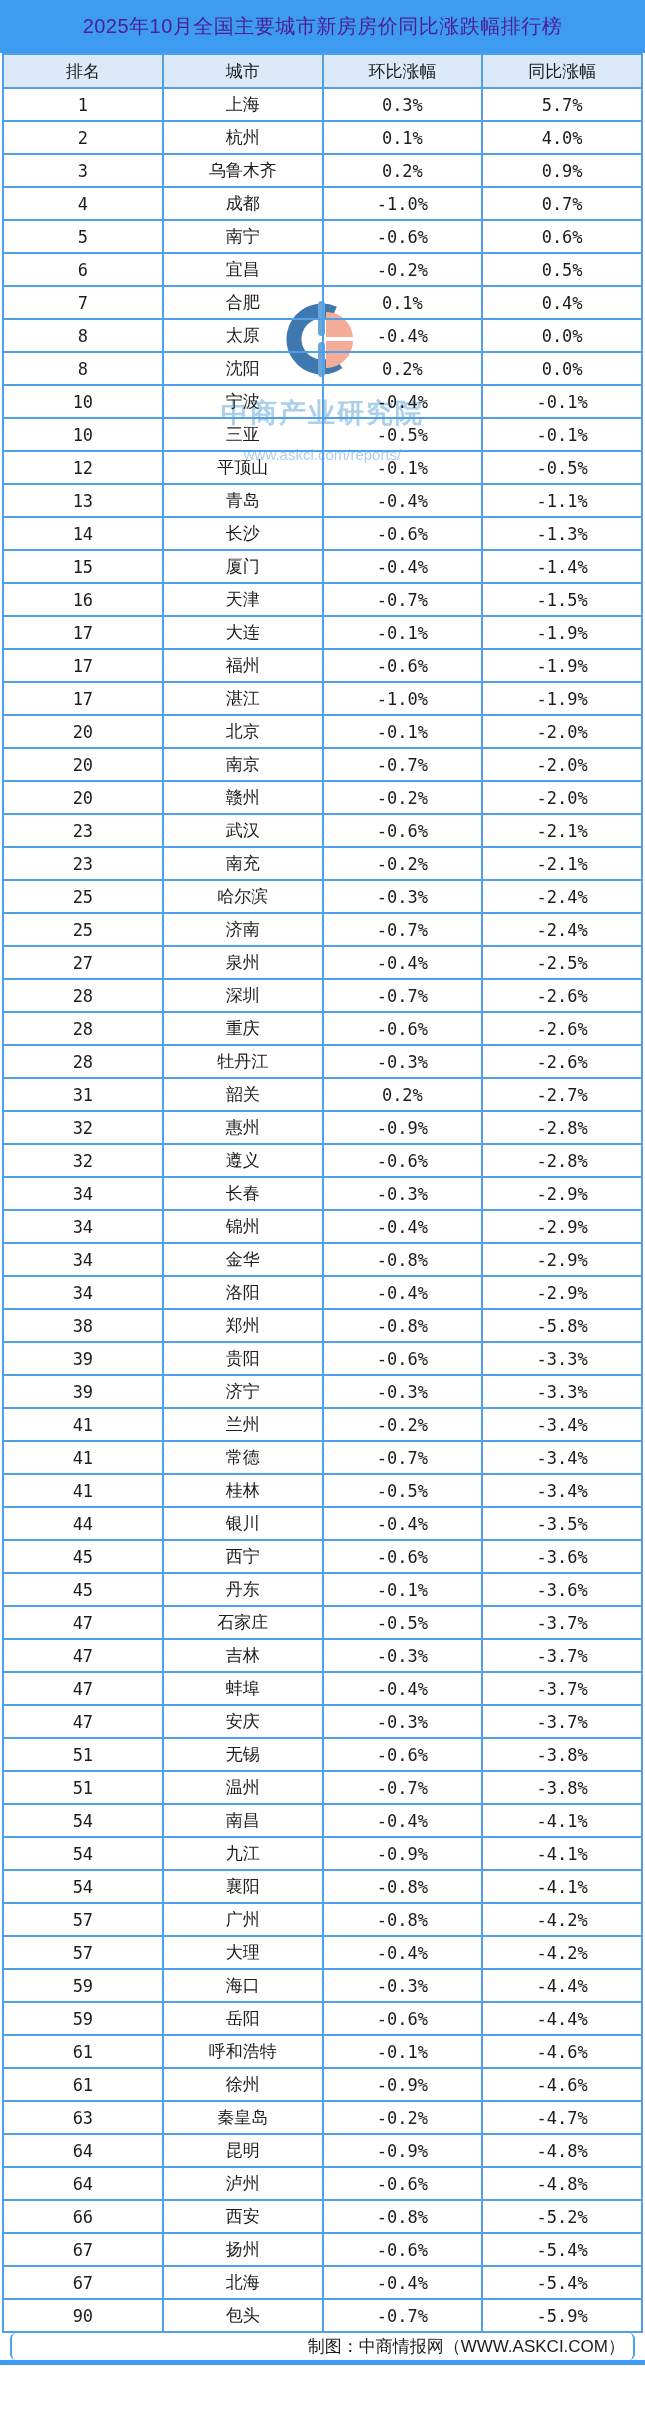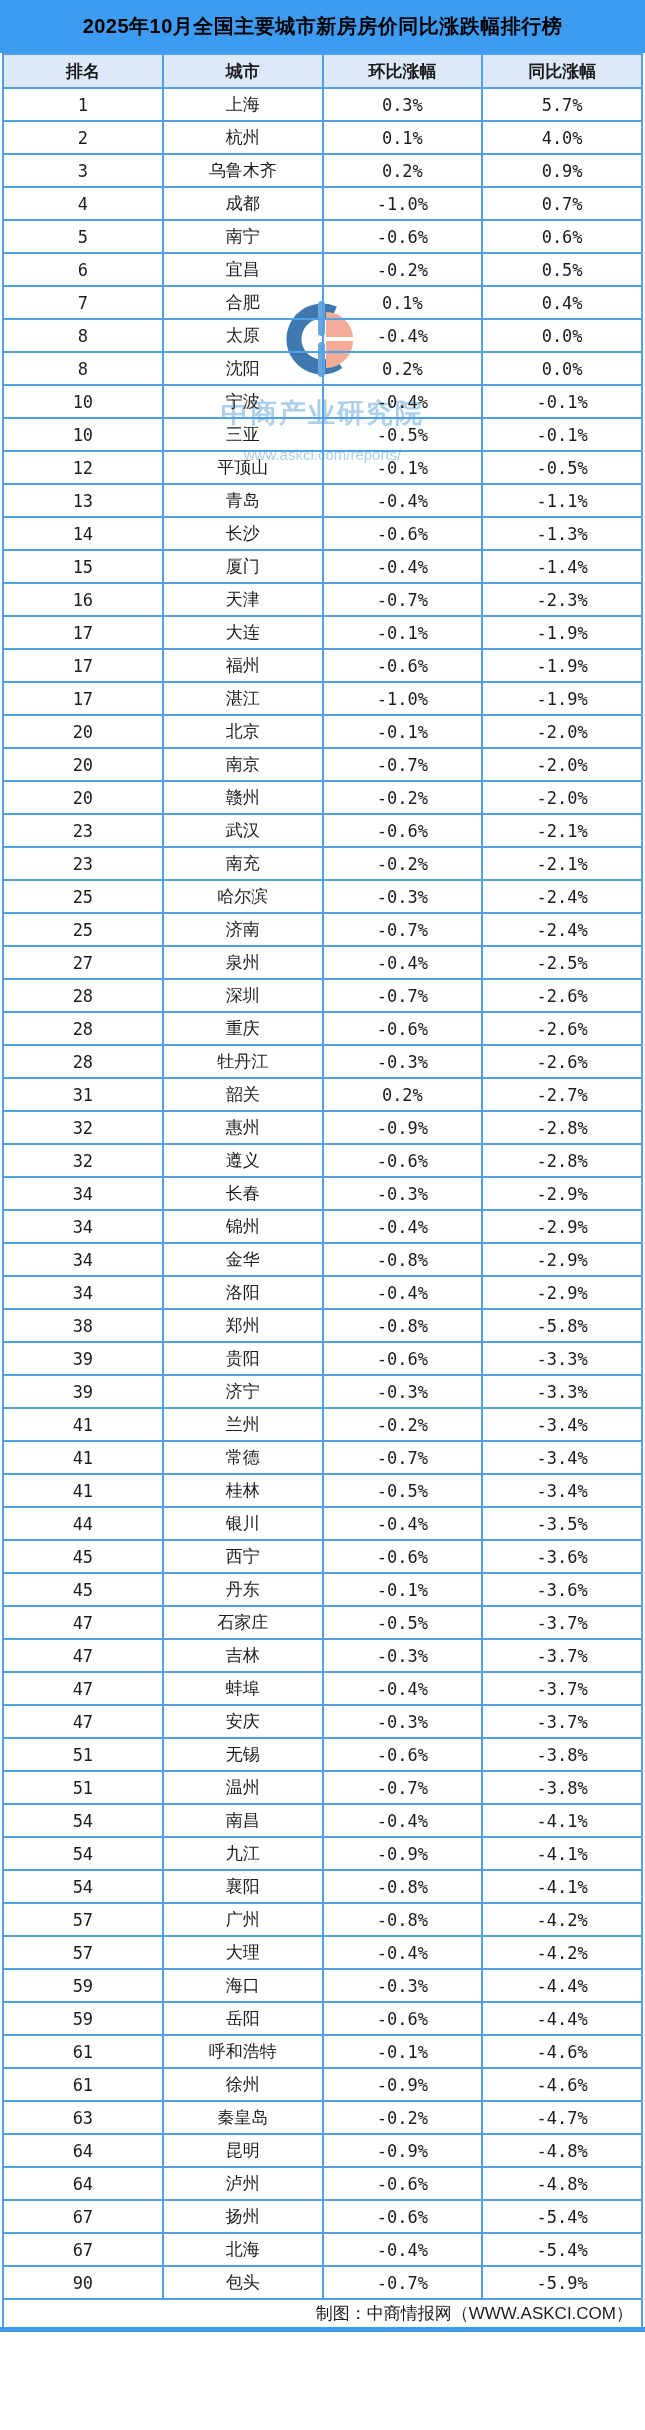--- a/index.html
+++ b/index.html
@@ -27,48 +27,48 @@
     font-size:15px; color:var(--wm-text); line-height:16px;
   }
 
   
   .title-bar {
     position:relative; z-index:1;
     height:53px; background:var(--accent);
     display:flex; align-items:center; justify-content:center;
   }
   .title-bar span {
-    color:#000000; font-size:20px; font-weight:bold; letter-spacing:.5px;
+    color:#4c1d95; font-size:20px; font-weight:normal; letter-spacing:.5px;
   }
 
   
   table.rank-table {
     position:relative; z-index:1;
     width:641px; margin:0 2px;
     border-collapse:collapse; table-layout:fixed;
     background:transparent;
   }
   table.rank-table col { width:25%; }
   table.rank-table th, table.rank-table td {
     border:2px solid var(--border); text-align:center;
     color:var(--text); font-size:17px; overflow:hidden; white-space:nowrap;
   }
   table.rank-table th {
-    background:var(--header-bg); height:30px; font-weight:bold;
+    background:var(--header-bg); height:30px; font-weight:normal;
   }
   table.rank-table td { height:29px; background:transparent; }
   .num { font-family:"DejaVu Sans Mono", monospace; font-size:16px; }
 
   
   .footer {
     position:relative; z-index:1;
-    margin:0 2px; height:27px; line-height:27px;
+    margin:0 10px; height:27px; line-height:27px;
     border-left:2px solid var(--border); border-right:2px solid var(--border);
     text-align:right; padding-right:8px; box-sizing:border-box;
-    font-size:17px; color:var(--text); background:#ffffff;
+    font-size:17px; color:var(--text); background:#ffffff;border-radius:6px;
   }
   .bottom-bar { position:relative; z-index:1; height:5px; background:var(--accent); }
 </style>
 </head>
 <body>
 
 <div class="page" style="--accent: #3D9BF1; --border: #4FA0E8; --header-bg: #DBE9F8; --text: #1C1C1C; --wm-text: #A5CBE9;">
 
   <div class="watermark">
     <svg class="wm-logo" width="76" height="78" viewBox="0 0 76 78" xmlns="http://www.w3.org/2000/svg">
@@ -192,21 +192,21 @@
         <tr>
           <td class="num">15</td>
           <td>厦门</td>
           <td class="num">-0.4%</td>
           <td class="num">-1.4%</td>
         </tr>
         <tr>
           <td class="num">16</td>
           <td>天津</td>
           <td class="num">-0.7%</td>
-          <td class="num">-2.3%</td>
+          <td class="num">-1.5%</td>
         </tr>
         <tr>
           <td class="num">17</td>
           <td>大连</td>
           <td class="num">-0.1%</td>
           <td class="num">-1.9%</td>
         </tr>
         <tr>
           <td class="num">17</td>
           <td>福州</td>
@@ -483,20 +483,26 @@
           <td class="num">-0.9%</td>
           <td class="num">-4.8%</td>
         </tr>
         <tr>
           <td class="num">64</td>
           <td>泸州</td>
           <td class="num">-0.6%</td>
           <td class="num">-4.8%</td>
         </tr>
         <tr>
+          <td class="num">66</td>
+          <td>西安</td>
+          <td class="num">-0.8%</td>
+          <td class="num">-5.2%</td>
+        </tr>
+        <tr>
           <td class="num">67</td>
           <td>扬州</td>
           <td class="num">-0.6%</td>
           <td class="num">-5.4%</td>
         </tr>
         <tr>
           <td class="num">67</td>
           <td>北海</td>
           <td class="num">-0.4%</td>
           <td class="num">-5.4%</td>

